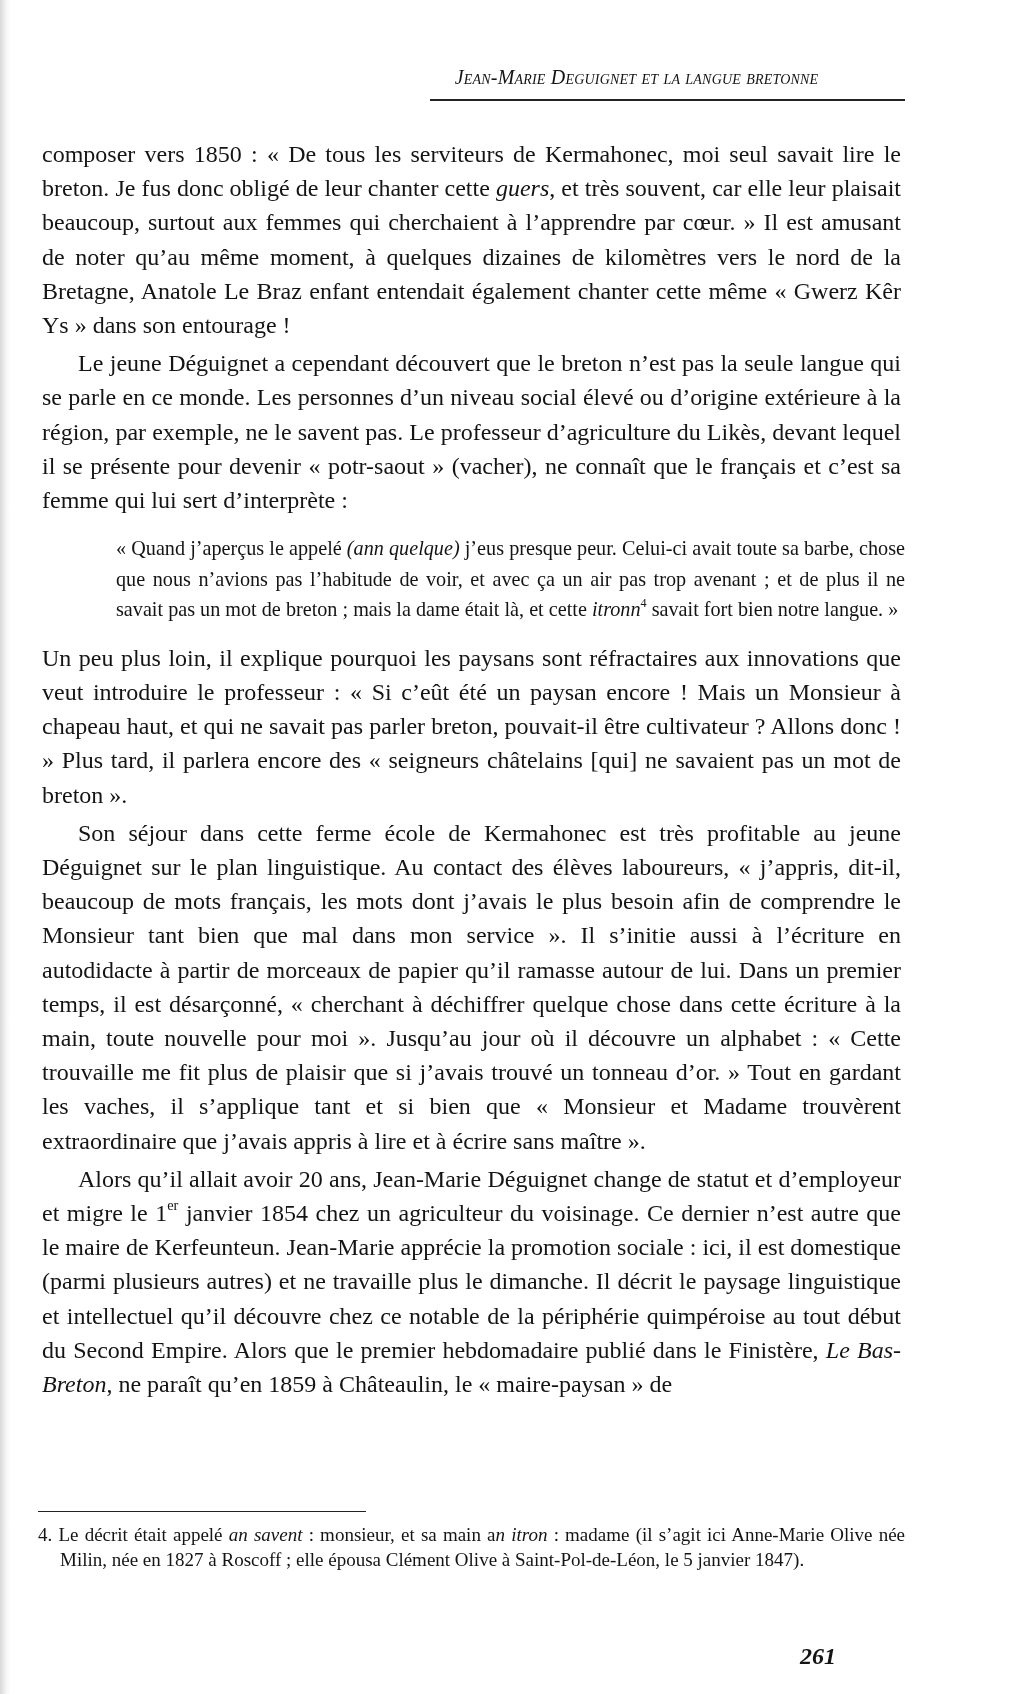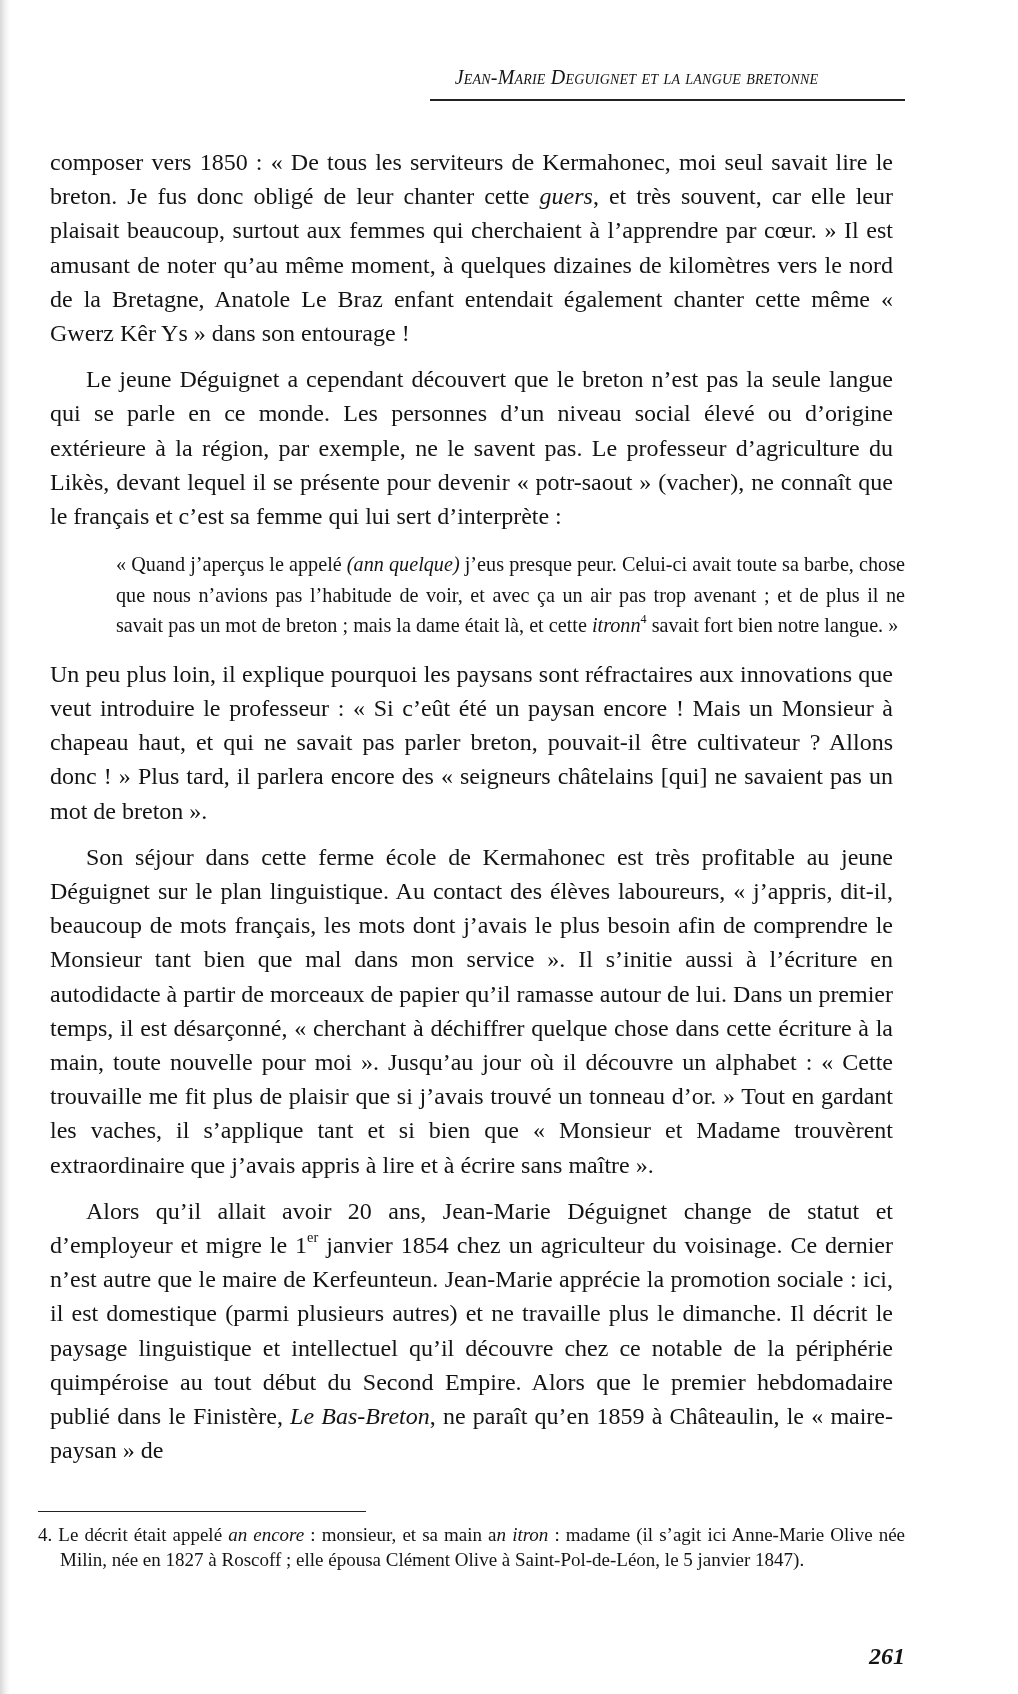--- a/index.html
+++ b/index.html
@@ -11,35 +11,35 @@
     background: linear-gradient(to right, #d8d8d8, #f4f4f4 60%, #ffffff); }
   .running-head {
     position: absolute; left: 368px; top: 66px; width: 537px; text-align: center;
     font-style: italic; font-size: 20px; letter-spacing: 0.2px; font-variant: small-caps;
   }
   .head-rule { position: absolute; left: 430px; top: 99px; width: 475px; height: 1.5px; background: #222; }
   .body-text {
     position: absolute; left: 38px; top: 133px; width: 867px;
     font-size: 24px; line-height: 34.2px; text-align: justify;
   }
-  .body-text p { margin: 12px; }
+  .body-text p { margin: 4px; }
   .indent { text-indent: 36px; }
   .quote {
     margin: 16px 0 16px 78px !important; font-size: 20.2px; line-height: 30.5px; text-align: justify;
   }
   .after-quote { margin-top: 0; }
   sup { font-size: 0.6em; line-height: 0; vertical-align: 0.75em; }
   i { font-style: italic; }
   .fn-rule { position: absolute; left: 38px; top: 1511px; width: 328px; height: 1.3px; background: #222; }
   .footnote {
     position: absolute; left: 60px; top: 1523px; width: 845px;
     font-size: 19px; line-height: 24.5px; text-align: justify; text-indent: -22px; padding-left: 0;
   }
   .page-number {
-    position: absolute; left: 800px; top: 1643px; width: 105px; text-align: right;
+    position: absolute; left: 800px; top: 1643px; width: 105px; text-align: left;
     font-style: italic; font-weight: bold; font-size: 24px;
   }
 </style>
 </head>
 <body>
 
 <div class="edge"></div>
 
 <div class="running-head">Jean-Marie Deguignet et la langue bretonne</div>
 <div class="head-rule"></div>
@@ -47,15 +47,15 @@
 <div class="body-text">
   <p><span>composer vers 1850 : « De tous les serviteurs de Kermahonec, moi seul savait lire le breton. Je fus donc obligé de leur chanter cette </span><i>guers</i><span>, et très souvent, car elle leur plaisait beaucoup, surtout aux femmes qui cherchaient à l’apprendre par cœur. » Il est amusant de noter qu’au même moment, à quelques dizaines de kilomètres vers le nord de la Bretagne, Anatole Le Braz enfant entendait également chanter cette même « Gwerz Kêr Ys » dans son entourage !</span></p>
   <p class="indent">Le jeune Déguignet a cependant découvert que le breton n’est pas la seule langue qui se parle en ce monde. Les personnes d’un niveau social élevé ou d’origine extérieure à la région, par exemple, ne le savent pas. Le professeur d’agriculture du Likès, devant lequel il se présente pour devenir « potr-saout » (vacher), ne connaît que le français et c’est sa femme qui lui sert d’interprète :</p>
   <p class="quote"><span>« Quand j’aperçus le appelé </span><i>(ann quelque)</i><span> j’eus presque peur. Celui-ci avait toute sa barbe, chose que nous n’avions pas l’habitude de voir, et avec ça un air pas trop avenant ; et de plus il ne savait pas un mot de breton ; mais la dame était là, et cette </span><i>itronn</i><sup>4</sup><span> savait fort bien notre langue. »</span></p>
   <p class="after-quote">Un peu plus loin, il explique pourquoi les paysans sont réfractaires aux innovations que veut introduire le professeur : « Si c’eût été un paysan encore ! Mais un Monsieur à chapeau haut, et qui ne savait pas parler breton, pouvait-il être cultivateur ? Allons donc ! » Plus tard, il parlera encore des « seigneurs châtelains [qui] ne savaient pas un mot de breton ».</p>
   <p class="indent">Son séjour dans cette ferme école de Kermahonec est très profitable au jeune Déguignet sur le plan linguistique. Au contact des élèves laboureurs, « j’appris, dit-il, beaucoup de mots français, les mots dont j’avais le plus besoin afin de comprendre le Monsieur tant bien que mal dans mon service ». Il s’initie aussi à l’écriture en autodidacte à partir de morceaux de papier qu’il ramasse autour de lui. Dans un premier temps, il est désarçonné, « cherchant à déchiffrer quelque chose dans cette écriture à la main, toute nouvelle pour moi ». Jusqu’au jour où il découvre un alphabet : « Cette trouvaille me fit plus de plaisir que si j’avais trouvé un tonneau d’or. » Tout en gardant les vaches, il s’applique tant et si bien que « Monsieur et Madame trouvèrent extraordinaire que j’avais appris à lire et à écrire sans maître ».</p>
   <p class="indent"><span>Alors qu’il allait avoir 20 ans, Jean-Marie Déguignet change de statut et d’employeur et migre le 1</span><sup>er</sup><span> janvier 1854 chez un agriculteur du voisinage. Ce dernier n’est autre que le maire de Kerfeunteun. Jean-Marie apprécie la promotion sociale : ici, il est domestique (parmi plusieurs autres) et ne travaille plus le dimanche. Il décrit le paysage linguistique et intellectuel qu’il découvre chez ce notable de la périphérie quimpéroise au tout début du Second Empire. Alors que le premier hebdomadaire publié dans le Finistère, </span><i>Le Bas-Breton</i><span>, ne paraît qu’en 1859 à Châteaulin, le « maire-paysan » de</span></p>
 </div>
 
 <div class="fn-rule"></div>
-<div class="footnote"><span>4.</span><span> Le décrit était appelé </span><i>an encore</i><span> : monsieur, et sa main a</span><i>n itron</i><span> : madame (il s’agit ici Anne-Marie Olive née Milin, née en 1827 à Roscoff ; elle épousa Clément Olive à Saint-Pol-de-Léon, le 5 janvier 1847).</span></div>
+<div class="footnote"><span>4.</span><span> Le décrit était appelé </span><i>an savent</i><span> : monsieur, et sa main a</span><i>n itron</i><span> : madame (il s’agit ici Anne-Marie Olive née Milin, née en 1827 à Roscoff ; elle épousa Clément Olive à Saint-Pol-de-Léon, le 5 janvier 1847).</span></div>
 
 <div class="page-number">261</div>
 
 </body></html>

